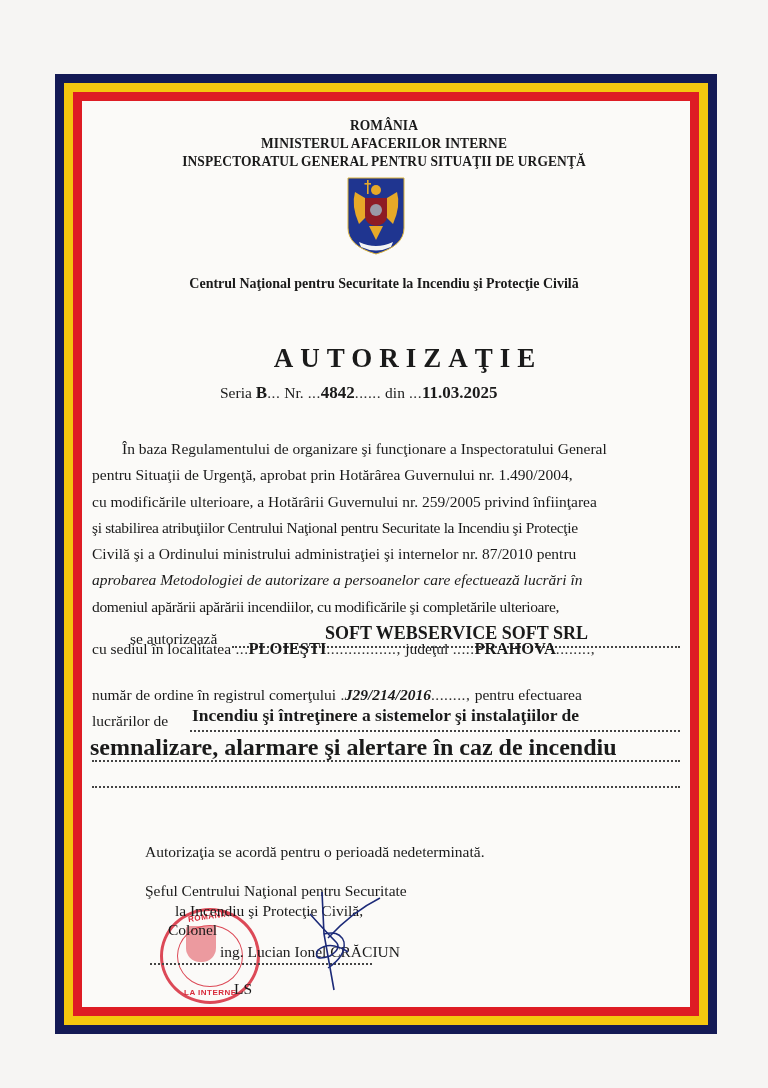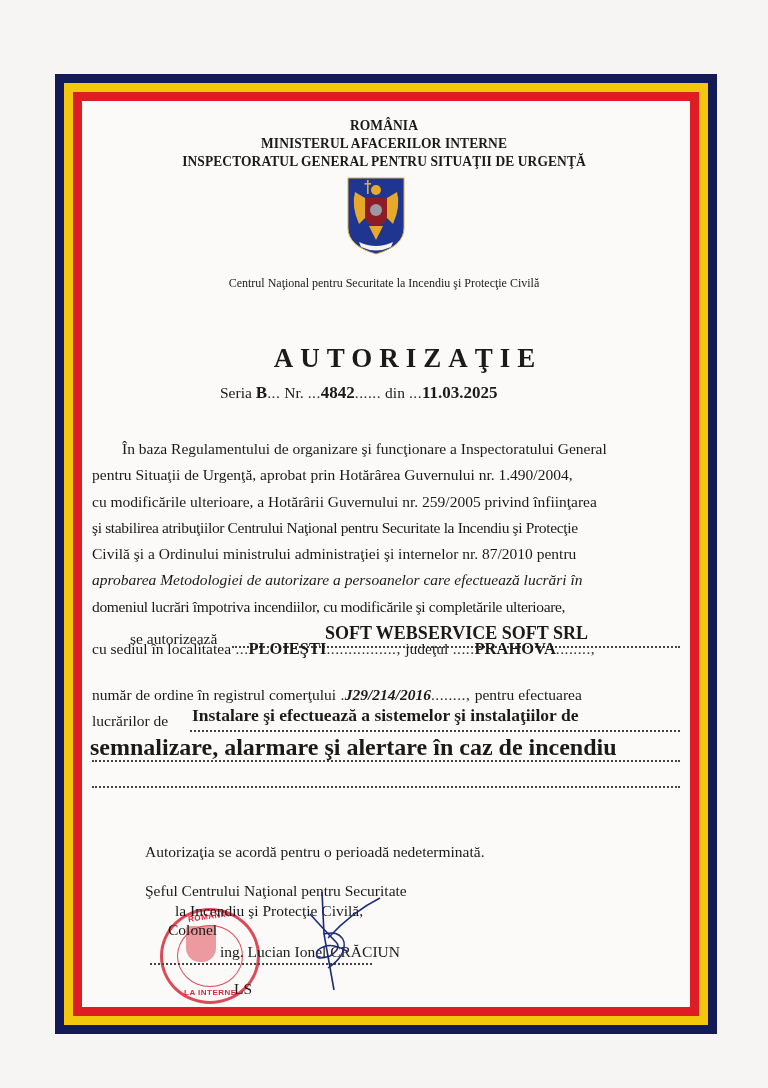--- a/index.html
+++ b/index.html
@@ -21,21 +21,21 @@
     position:absolute; left:9px; top:9px; right:9px; bottom:9px;
     background:#de1c24;
   }
   .frame-white {
     position:absolute; left:9px; top:9px; right:9px; bottom:9px;
     background:#fbfaf8;
   }
   .abs { position:absolute; }
   .center { left:0; width:768px; text-align:center; }
   .hdr { font-weight:bold; font-size:14.5px; letter-spacing:0.1px; transform:scaleX(0.93); }
-  .centre-name { font-weight:normal; font-size:12px;text-align:center; }
+  .centre-name { font-weight:bold; font-size:14px;text-align:center; }
   .title { font-weight:bold; font-size:27px; letter-spacing:7px;padding-left:24px; }
   .serie { font-size:15.5px; }
   .b { font-weight:bold; font-size:17px; }
   .para { left:92px; width:590px; font-size:15.5px; line-height:26.3px; }
   .line { position:absolute; font-size:15.5px; white-space:nowrap; }
   .fill { font-weight:bold; font-size:18px; }
   .dots { color:#333; letter-spacing:0.5px; }
   .dotline {
     position:absolute; left:92px; width:588px; height:0;
     border-bottom:2px dotted #444;
@@ -108,40 +108,40 @@
   <span class="serie dots">...</span><span class="b">11.03.2025</span>
 </div>
 
 <div class="abs para" style="top:436px;">
   <div style="text-indent:30px; white-space:nowrap;">În baza Regulamentului de organizare şi funcţionare a Inspectoratului General</div>
   <div style="white-space:nowrap;">pentru Situaţii de Urgenţă, aprobat prin Hotărârea  Guvernului nr. 1.490/2004,</div>
   <div style="white-space:nowrap;">cu modificările ulterioare, a Hotărârii Guvernului nr. 259/2005 privind înfiinţarea</div>
   <div style="white-space:nowrap; letter-spacing:-0.35px;">şi stabilirea atribuţiilor Centrului Naţional pentru Securitate la Incendiu şi Protecţie</div>
   <div style="white-space:nowrap;">Civilă şi a Ordinului ministrului administraţiei şi internelor nr. 87/2010 pentru</div>
   <div style="white-space:nowrap;font-style:italic;">aprobarea Metodologiei de autorizare a persoanelor care efectuează lucrări în</div>
-  <div style="white-space:nowrap; letter-spacing:-0.35px;">domeniul lucrări împotriva incendiilor, cu modificările şi completările ulterioare,</div>
+  <div style="white-space:nowrap; letter-spacing:-0.35px;">domeniul apărării apărării incendiilor, cu modificările şi completările ulterioare,</div>
 </div>
 
 <div class="line" style="left:130px; top:630px;">
   <span>se autorizează</span>
 </div>
 <div class="dotline" style="left:232px; width:448px; top:646px;"></div>
 <div class="line fill" style="left:325px; top:623px;">SOFT WEBSERVICE SOFT SRL</div>
 
 <div class="line" style="left:92px; top:639px;">
   <span>cu sediul în localitatea</span><span class="dots"> ...</span><span class="fill" style="font-size:16.5px;">PLOIEŞTI</span><span class="dots">................, </span><span>judeţul</span><span class="dots"> .....</span><span class="fill" style="font-size:16.5px;">PRAHOVA</span><span class="dots">........,</span>
 </div>
 
 <div class="line" style="left:92px; top:686px;">
   <span>număr de ordine în registrul comerţului</span><span class="dots"> .</span><span class="fill" style="font-size:15.5px; font-style:italic;">J29/214/2016</span><span class="dots">........, </span><span>pentru efectuarea</span>
 </div>
 
 <div class="line" style="left:92px; top:712px;">lucrărilor de</div>
 <div class="dotline" style="left:190px; width:490px; top:730px;"></div>
-<div class="line fill" style="left:192px; top:705px; font-size:17.5px;">Instalare şi  efectuează a sistemelor şi  instalaţiilor de</div>
+<div class="line fill" style="left:192px; top:705px; font-size:17.5px;">Incendiu şi  întreţinere a sistemelor şi  instalaţiilor de</div>
 <div class="dotline" style="top:760px;"></div>
 <div class="line fill" style="left:90px; top:734px; font-size:24px;">semnalizare, alarmare şi alertare în caz de incendiu</div>
 <div class="dotline" style="top:786px;"></div>
 
 <div class="line" style="left:145px; top:826px;margin-top:17px;">Autorizaţia se acordă pentru o perioadă nedeterminată.</div>
 
 <div class="stamp"></div>
 <div class="stamp-shield"></div>
 <div class="stamp-text" style="left:188px; top:912px; transform:rotate(-8deg);">ROMANIA</div>
 <div class="stamp-text" style="left:184px; top:988px;">LA INTERNE</div>

